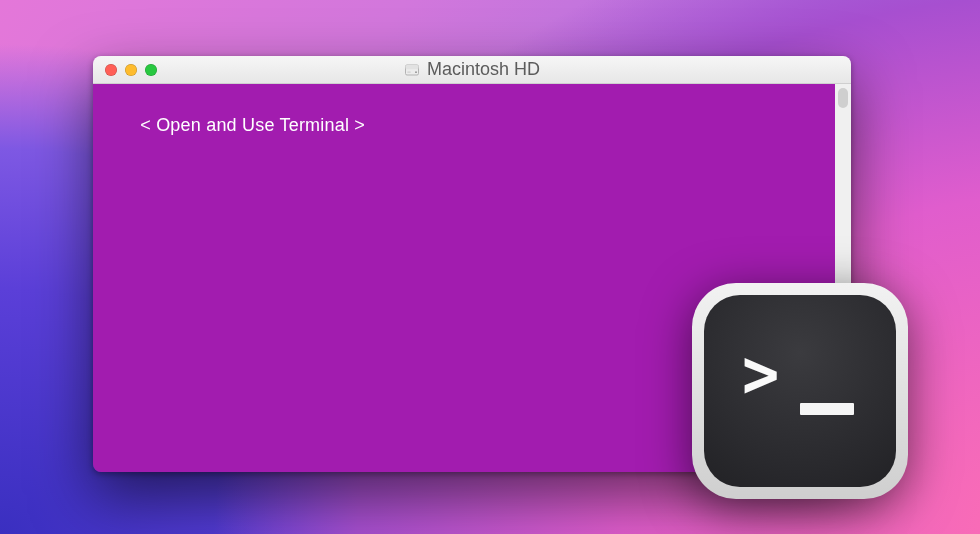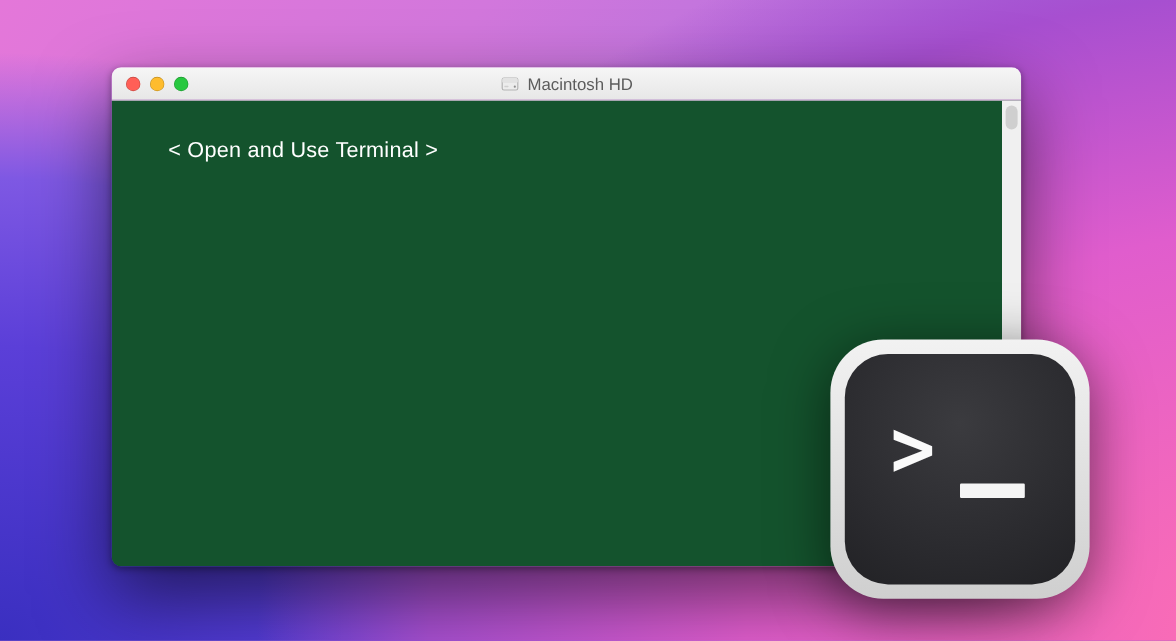--- a/index.html
+++ b/index.html
@@ -50,27 +50,27 @@
     .dot.close    { background: #ff5f57; }
     .dot.minimize { background: #febc2e; }
     .dot.zoom     { background: #28c840; }
 
     .title-center {
       position: absolute; left: 0; right: 0;
       display: flex; justify-content: center; align-items: center; gap: 7px;
       pointer-events: none;
     }
     .title-label {
-      font-size: 14px; color: #5c5c5c; font-weight: 400;
+      font-size: 18px; color: #5c5c5c; font-weight: 400;
     }
     .hdd-icon { display: inline-flex; }
 
     .content {
       flex: 1;
-      background: #14532d;
+      background: #a21caf;
       position: relative;
       display: flex;
       gap: 24px;
     }
     .terminal-area {
       flex: 1;
       padding: 10px 16px;
       color: #fff;
       font-size: 18px;
       font-weight: 400;

